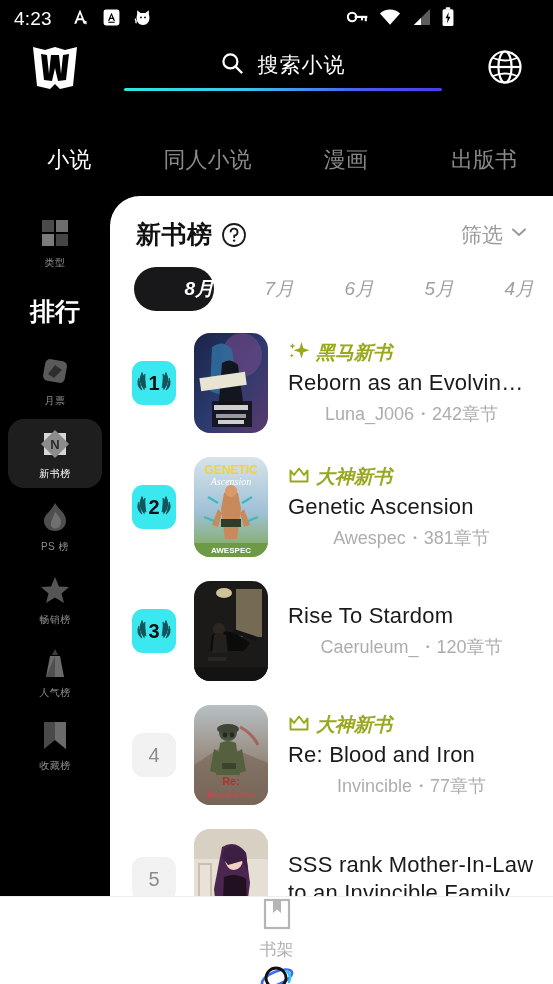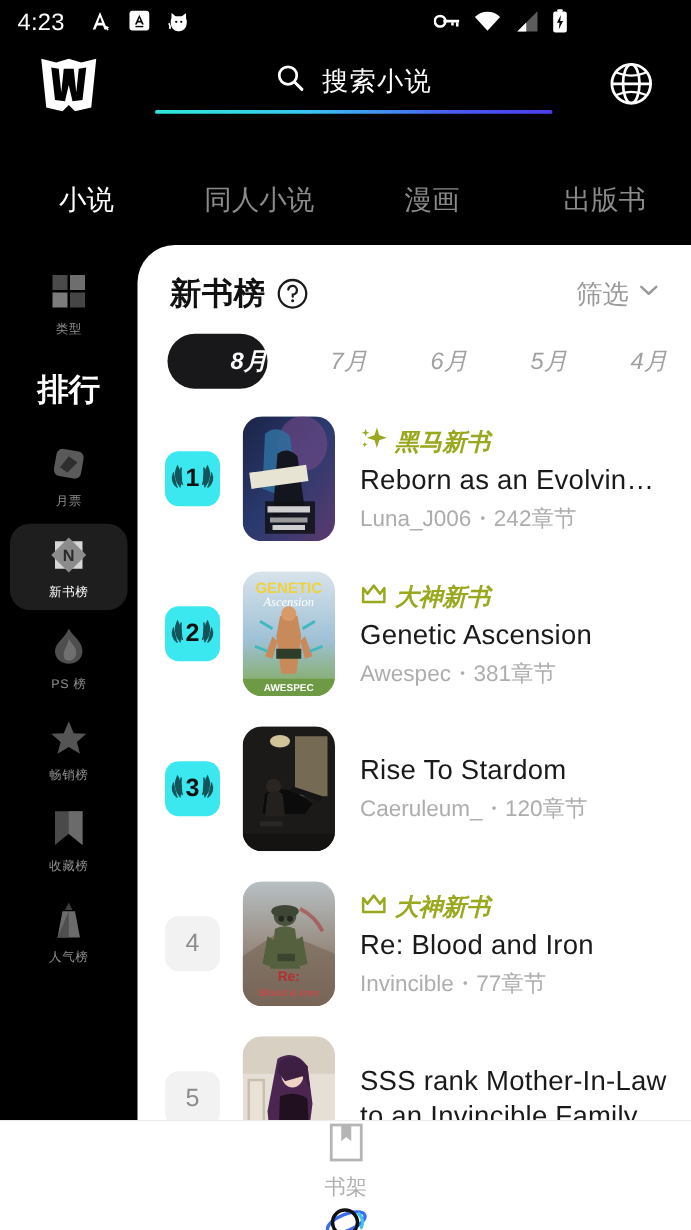--- a/index.html
+++ b/index.html
@@ -109,21 +109,21 @@
     overflow: hidden; position: relative;
   }
   .info { margin-left: 20px; flex: 1; min-width: 0; overflow: hidden; }
   .tag { display: flex; align-items: flex-end; gap: 6px; margin-bottom: 4px; }
   .tag-text { color: #99a81c; font-size: 19px; font-weight: 700; font-style: italic; }
   .btitle {
     font-size: 22px; color: #1a1a1a; font-weight: 400; letter-spacing: .2px;
     white-space: nowrap; overflow: hidden; text-overflow: ellipsis;
   }
   .btitle.two { white-space: normal; line-height: 1.28; }
-  .bmeta { font-size: 18px; color: #adadad; margin-top: 6px; }
+  .bmeta { font-size: 18px; color: #adadad; margin-top: 6px; text-align: center; }
 
   
   .bottomnav {
     position: absolute; bottom: 0; left: 0; width: 553px; height: 88px;
     background: #fff; border-top: 1px solid #eeeeee;
     display: flex; align-items: center; flex-direction: column;
   }
   .nav-item {
     flex: 1; display: flex; flex-direction: column; align-items: center; gap: 7px;
     position: relative;
@@ -284,37 +284,37 @@
       <span class="side-icon">
         <svg width="30" height="28" viewBox="0 0 30 28">
             <path d="M15 1 L19 10.5 L29 11 L21.5 17.5 L24 27 L15 21.5 L6 27 L8.5 17.5 L1 11 L11 10.5 Z" fill="#555555"></path>
           </svg>
       </span>
       <span class="side-label">畅销榜</span>
     </div>
 
     <div class="side-item">
       <span class="side-icon">
-        <svg width="26" height="30" viewBox="0 0 26 30">
-            <path d="M2 1 L24 1 L24 28 L13 19 L2 28 Z" fill="#4a4a4a"></path>
-            <path d="M13 1 L24 1 L24 28 L13 19 Z" fill="#6b6b6b"></path>
-          </svg>
-      </span>
-      <span class="side-label">收藏榜</span>
-    </div>
-
-    <div class="side-item">
-      <span class="side-icon">
         <svg width="28" height="30" viewBox="0 0 28 30">
             <path d="M14 1 L17 7 L11 7 Z" fill="#3c3c3c"></path>
             <path d="M9 8 L19 8 L23 29 L5 29 Z" fill="#6b6b6b"></path>
             <path d="M14 8 L14 29 L5 29 Z" fill="#4f4f4f"></path>
           </svg>
       </span>
       <span class="side-label">人气榜</span>
+    </div>
+
+    <div class="side-item">
+      <span class="side-icon">
+        <svg width="26" height="30" viewBox="0 0 26 30">
+            <path d="M2 1 L24 1 L24 28 L13 19 L2 28 Z" fill="#4a4a4a"></path>
+            <path d="M13 1 L24 1 L24 28 L13 19 Z" fill="#6b6b6b"></path>
+          </svg>
+      </span>
+      <span class="side-label">收藏榜</span>
     </div>
   </div>
 
   <div class="panel">
     <div class="panel-head">
       <span class="panel-title">新书榜</span>
       <span class="help-ic">
         <svg width="26" height="26" viewBox="0 0 26 26">
             <circle cx="13" cy="13" r="11" fill="none" stroke="#1a1a1a" stroke-width="1.8"></circle>
             <path d="M9.6 9.6 a3.5 3.5 0 1 1 3.6 4.1 v1.6" fill="none" stroke="#1a1a1a" stroke-width="1.8" stroke-linecap="round"></path>

